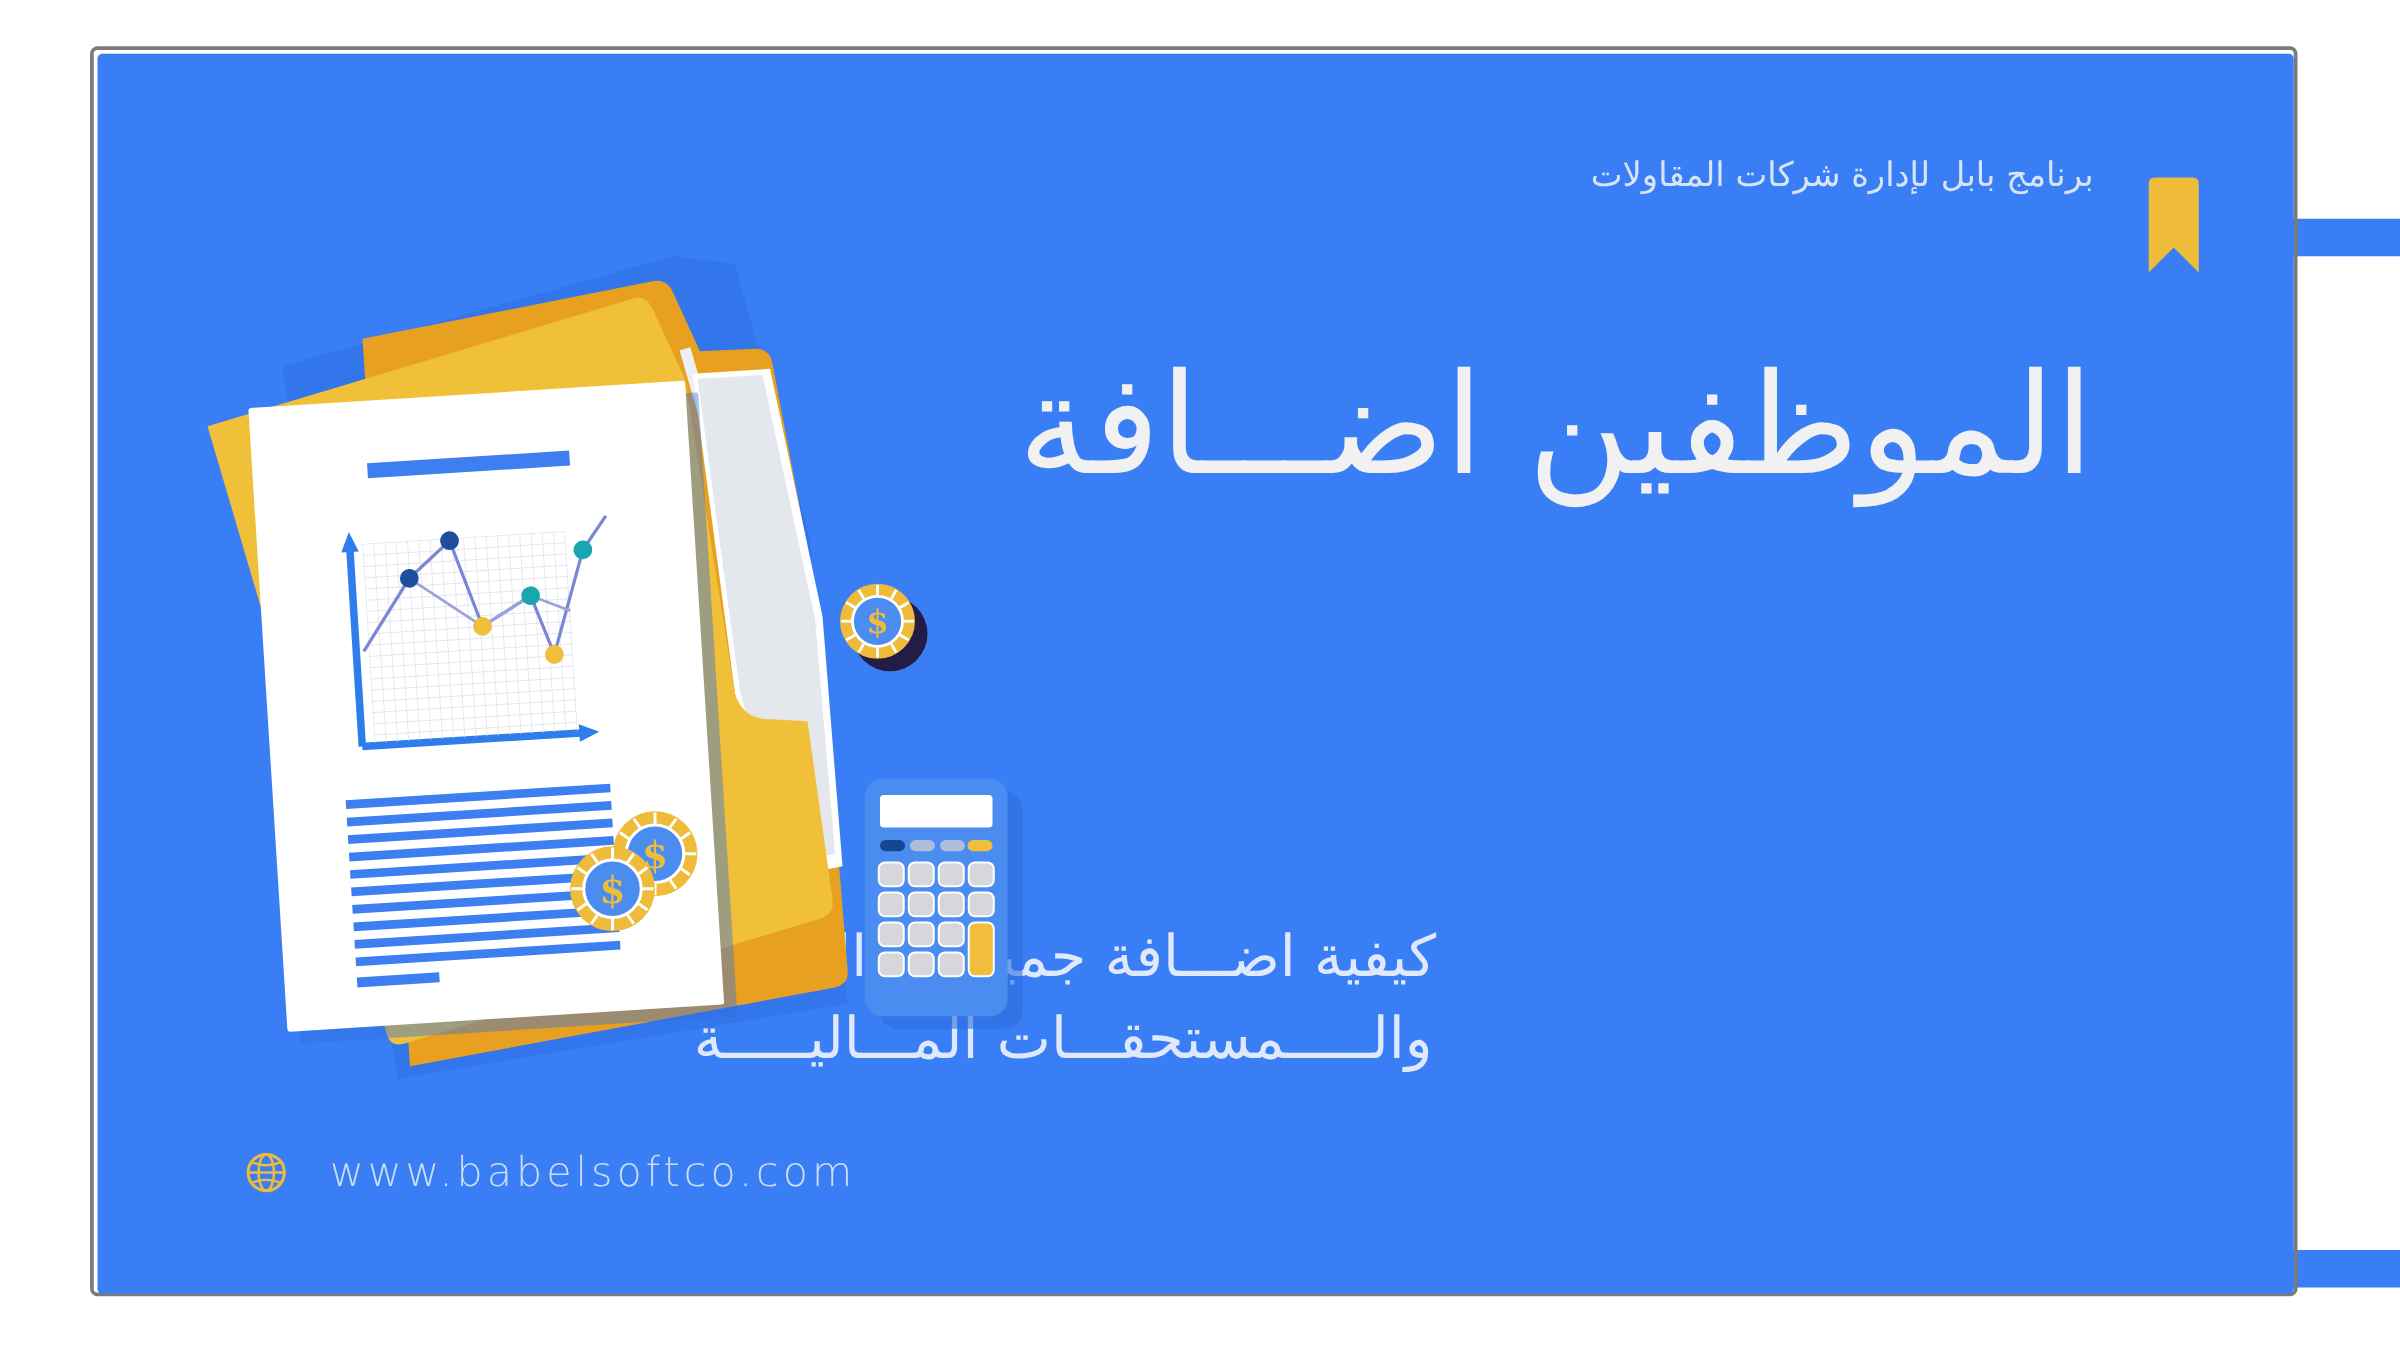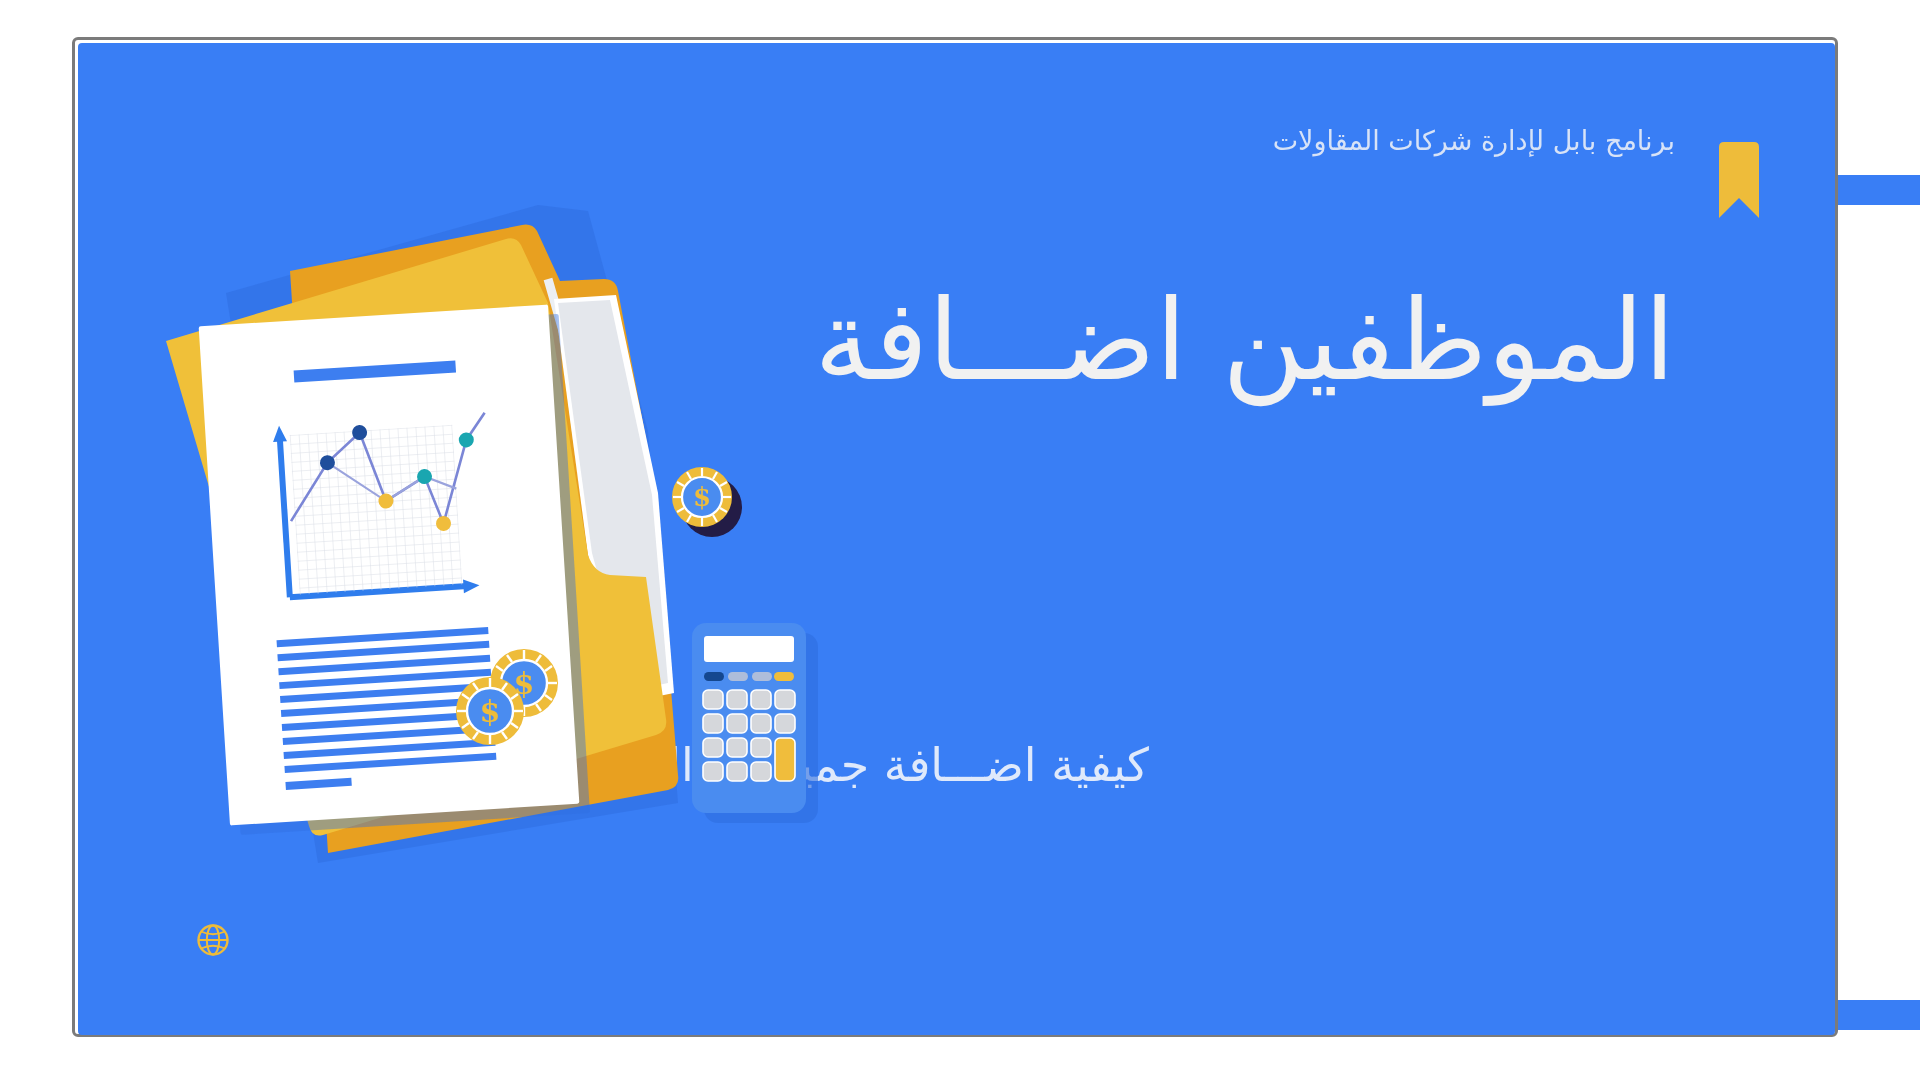--- a/index.html
+++ b/index.html
@@ -86,30 +86,32 @@
     <svg class="bookmark" viewBox="0 0 48 78">
       <path d="M4 6 Q4 1 9 1 L39 1 Q44 1 44 6 L44 77 L24 57 L4 77 Z" fill="#eebc3a"></path>
     </svg>
 
     <div class="headline">
       <div class="hl-line">الموظفين اضـــافة</div>
     </div>
 
     <div class="subtitle">
       <div class="sub-line">كيفية اضـــافة جميـــــع البيانات</div>
+      <div class="sub-line">والـــــمستحقـــات المـــاليـــــة</div>
     </div>
 
     <div class="footer">
       <svg class="globe" viewBox="0 0 34 34">
         <circle cx="17" cy="17" r="14.5" fill="none" stroke="#eebc3a" stroke-width="2.4"></circle>
         <ellipse cx="17" cy="17" rx="6.2" ry="14.5" fill="none" stroke="#eebc3a" stroke-width="2"></ellipse>
         <line x1="2.5" y1="17" x2="31.5" y2="17" stroke="#eebc3a" stroke-width="2"></line>
         <path d="M5 8.5 Q17 14 29 8.5" fill="none" stroke="#eebc3a" stroke-width="1.9"></path>
         <path d="M5 25.5 Q17 20 29 25.5" fill="none" stroke="#eebc3a" stroke-width="1.9"></path>
       </svg>
+      <span class="url-text">www.babelsoftco.com</span>
     </div>
 
     <svg class="illo" viewBox="0 0 730 730">
 
       <defs>
         <pattern id="grid" width="9" height="9" patternUnits="userSpaceOnUse">
           <path d="M9 0 L0 0 L0 9" fill="none" stroke="#d9dde5" stroke-width="1"></path>
         </pattern>
         <clipPath id="chartclip">
           <rect x="0" y="0" width="163" height="160"></rect>

